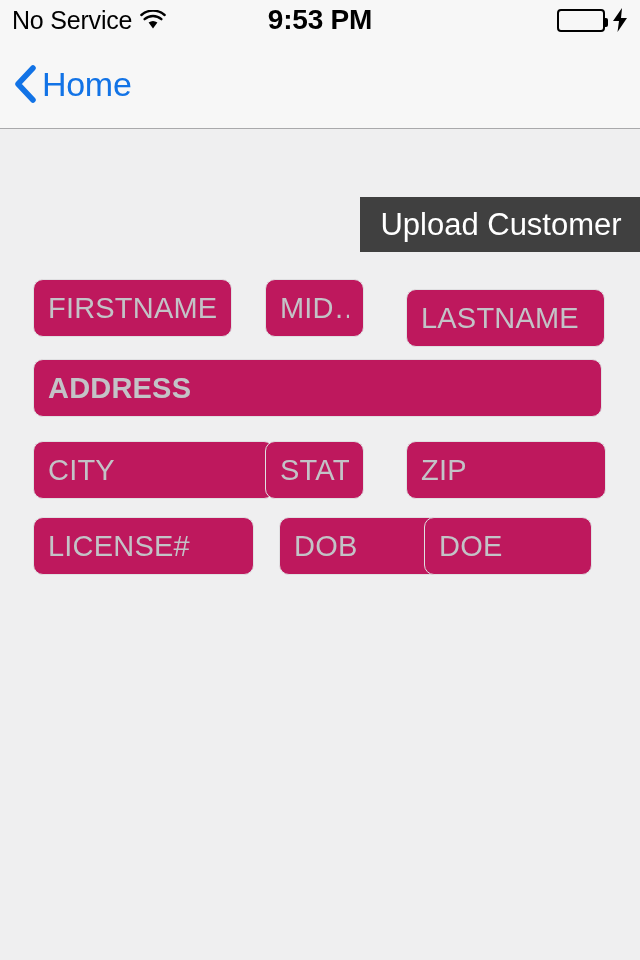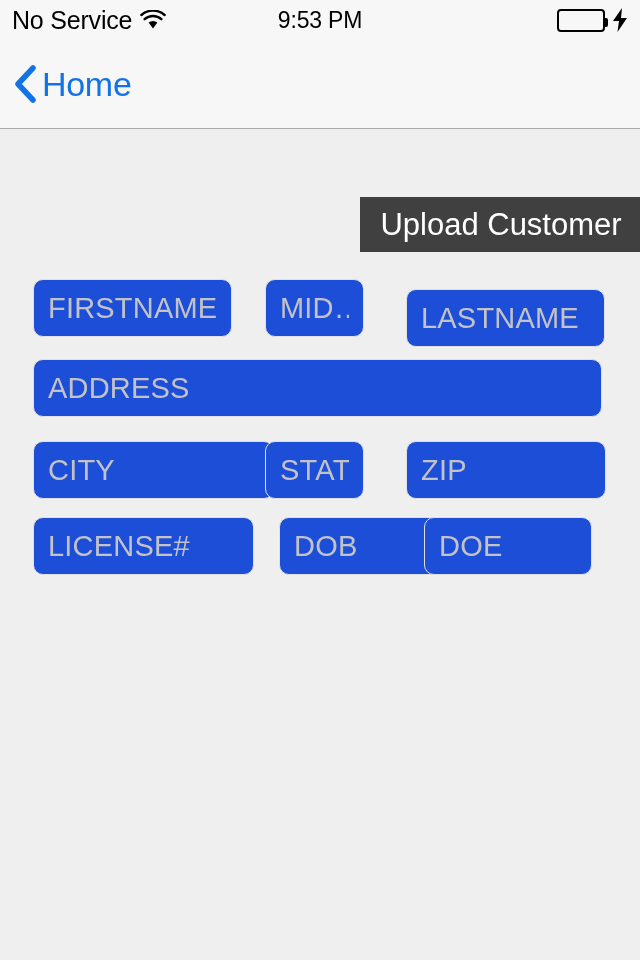--- a/index.html
+++ b/index.html
@@ -36,22 +36,22 @@
     color: #000;
   }
   .wifi-icon { width: 26px; height: 20px; display: block; }
   .status-center {
     position: absolute;
     left: 0; top: 0;
     width: 640px; height: 40px;
     display: flex; align-items: center; justify-content: center;
   }
   .status-time {
-    font-size: 23px;
-    font-weight: normal;
+    font-size: 28px;
+    font-weight: bold;
     letter-spacing: -0.2px;
   }
   .status-right {
     position: absolute;
     right: 12px; top: 0; height: 40px;
     display: flex; align-items: center; gap: 3px;
   }
   .battery {
     position: relative;
     width: 48px; height: 23px;
@@ -112,21 +112,21 @@
     justify-content: center;
     white-space: nowrap;
     overflow: hidden;
     border: none;
     cursor: pointer;
     box-sizing: border-box;
   }
 
   .field {
     position: absolute;
-    background: #1d4ed8;
+    background: #be185d;
     border: 1px solid #e0e0e2;
     border-radius: 10px;
     box-sizing: border-box;
     height: 58px;
     display: flex;
     align-items: center;
     padding: 0 14px;
     overflow: hidden;
   }
   .field-placeholder {
@@ -189,21 +189,21 @@
   <div class="field" style="left:33px; top:279px; width:199px;">
     <span class="field-placeholder">FIRSTNAME</span>
   </div>
   <div class="field" style="left:265px; top:279px; width:99px;text-align:center;">
     <span class="field-placeholder">MID…</span>
   </div>
   <div class="field" style="left:406px; top:279px; width:199px;margin-top:10px;">
     <span class="field-placeholder">LASTNAME</span>
   </div>
 
-  <div class="field" style="left:33px; top:359px; width:569px;">
+  <div class="field" style="left:33px; top:359px; width:569px;font-weight:bold;">
     <span class="field-placeholder">ADDRESS</span>
   </div>
 
   <div class="field" style="left:33px; top:441px; width:241px;">
     <span class="field-placeholder">CITY</span>
   </div>
   <div class="field" style="left:265px; top:441px; width:99px;">
     <span class="field-placeholder">STATE</span>
   </div>
   <div class="field" style="left:406px; top:441px; width:200px;">

